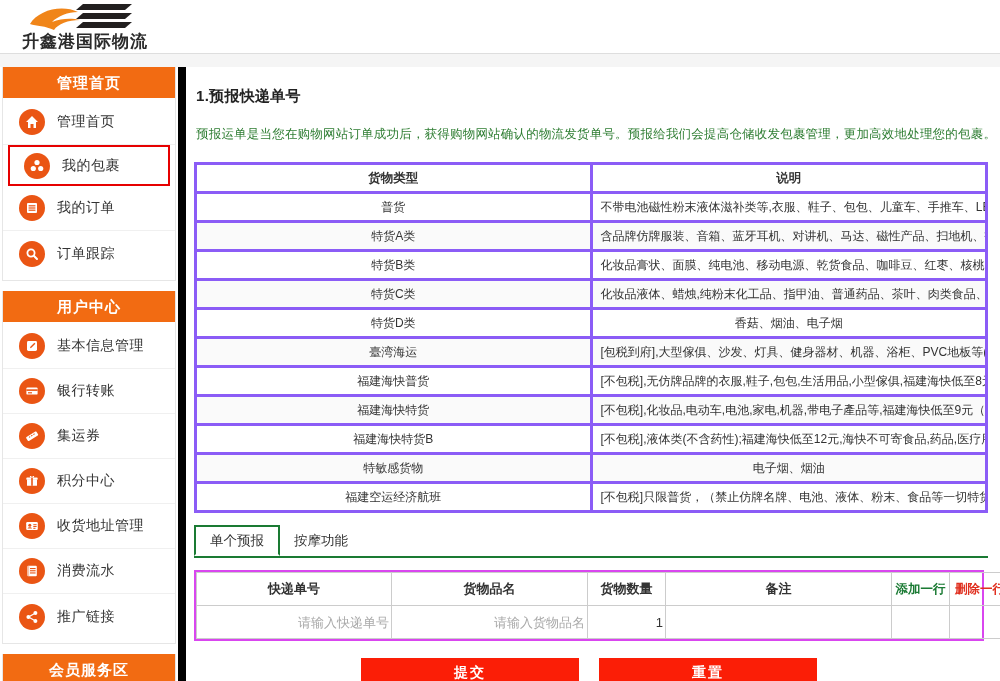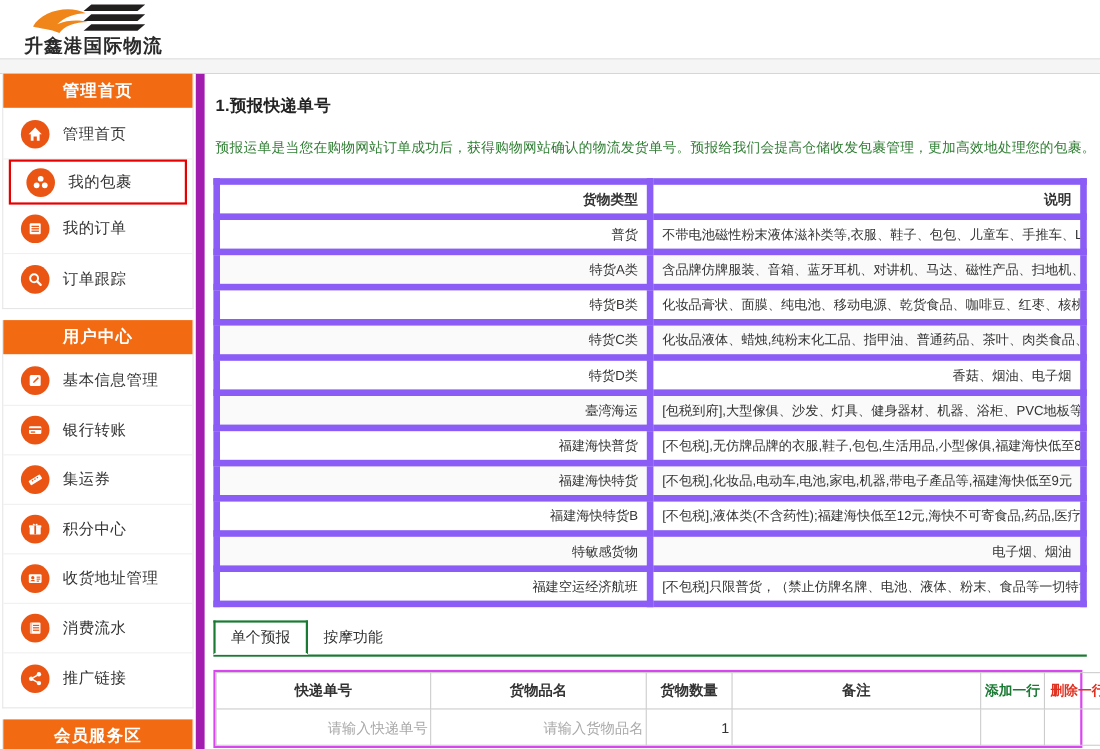--- a/index.html
+++ b/index.html
@@ -60,21 +60,21 @@
     border-top: 1px solid #dedede;
     border-bottom: 1px solid #e8e8e8;
   }
 
   
   #body-area {
     position: absolute;
     left: 0; top: 67px;
     width: 1000px;
     height: 614px;
-    background: #a21caf;
+    background: #000000;
   }
 
   
   #sidebar {
     position: absolute;
     left: 0; top: 0;
     width: 178px;
     height: 614px;
     background: #ffffff;
   }
@@ -152,26 +152,26 @@
   }
 
   
   #info-table {
     margin: 19px 0 0 8px;
     width: 794px;
     border-collapse: collapse;
     table-layout: fixed;
   }
   #info-table th, #info-table td {
-    border: 6px solid #8b5cf6;
+    border: 3px solid #8b5cf6;
     font-size: 12px;
     padding: 0 8px;
     height: 26px;
     color: #333;
-    text-align: right;
+    text-align: center;
     vertical-align: middle;
     overflow: hidden;
     white-space: nowrap;
   }
   #info-table th {
     font-weight: bold;
     background: #ffffff;
     font-size: 12.5px;
   }
   #info-table td.type-col { width: 105px; }

